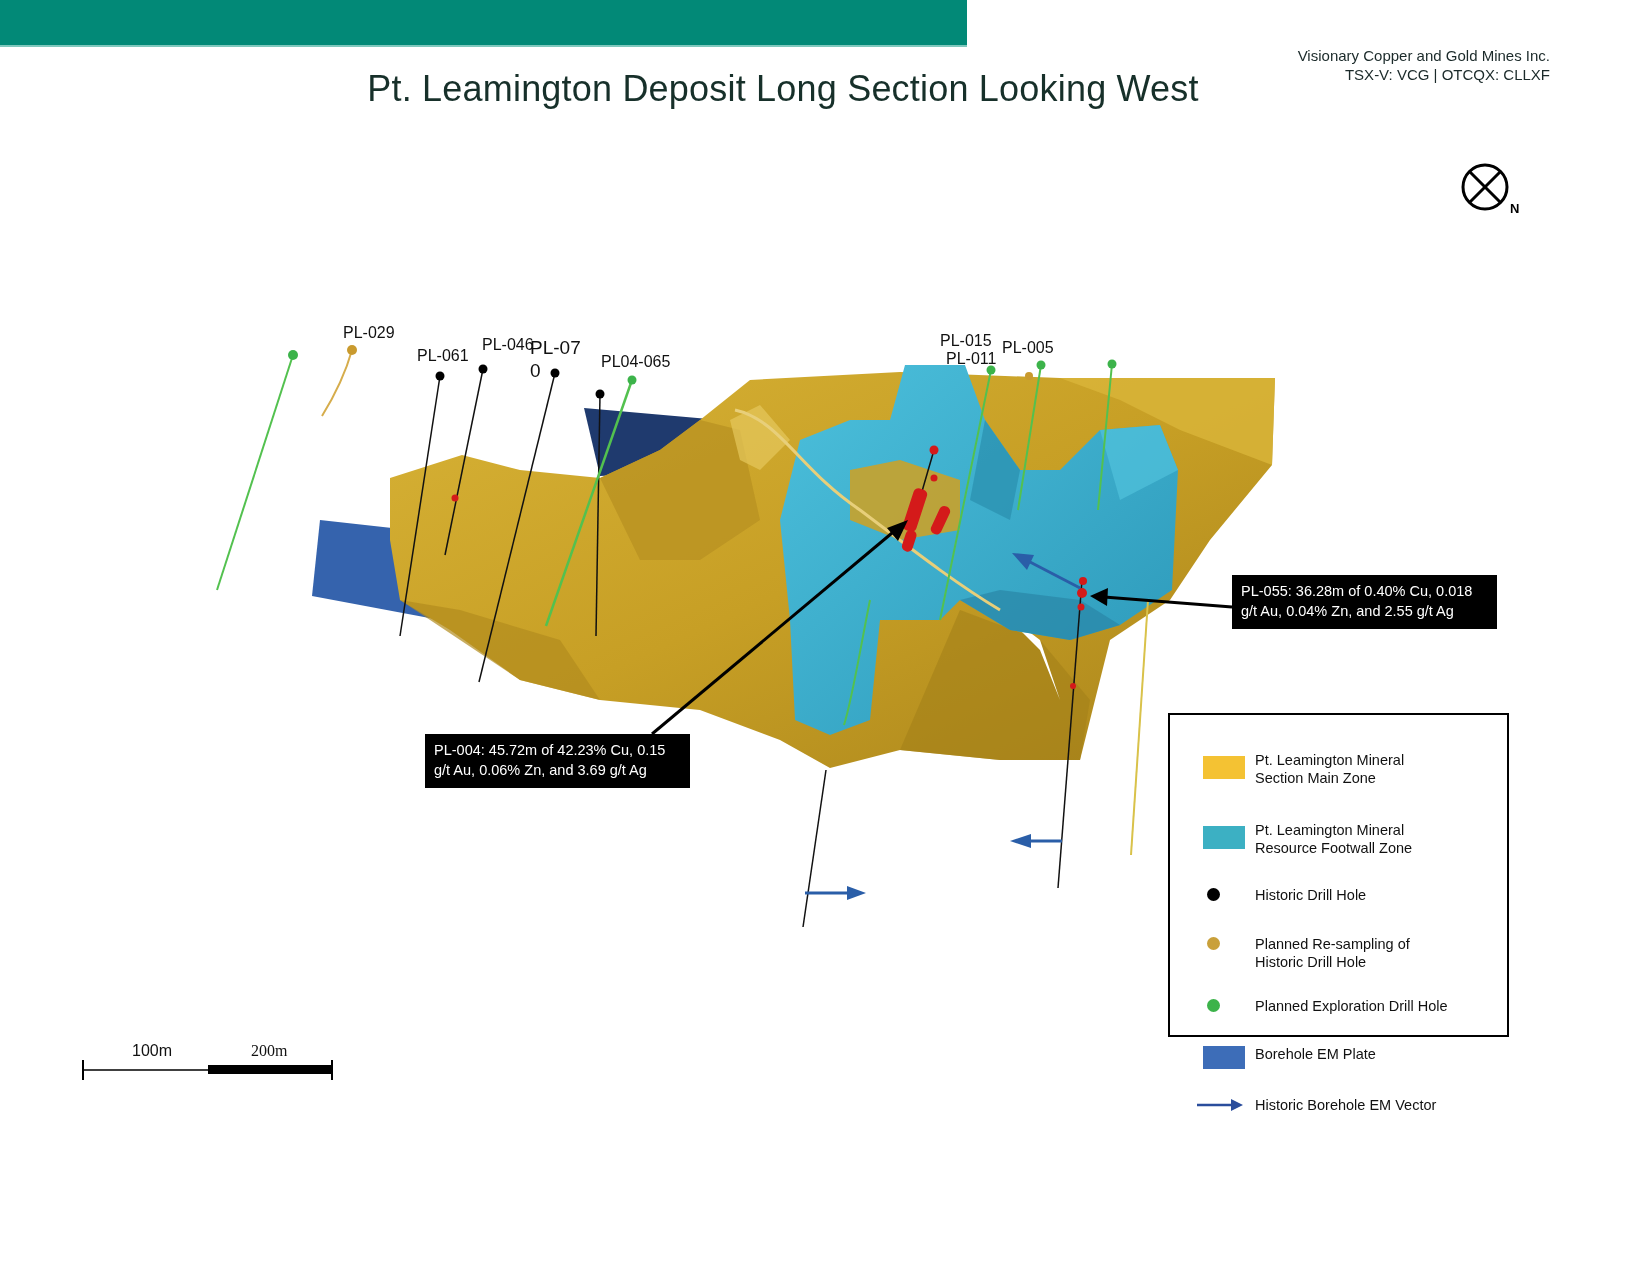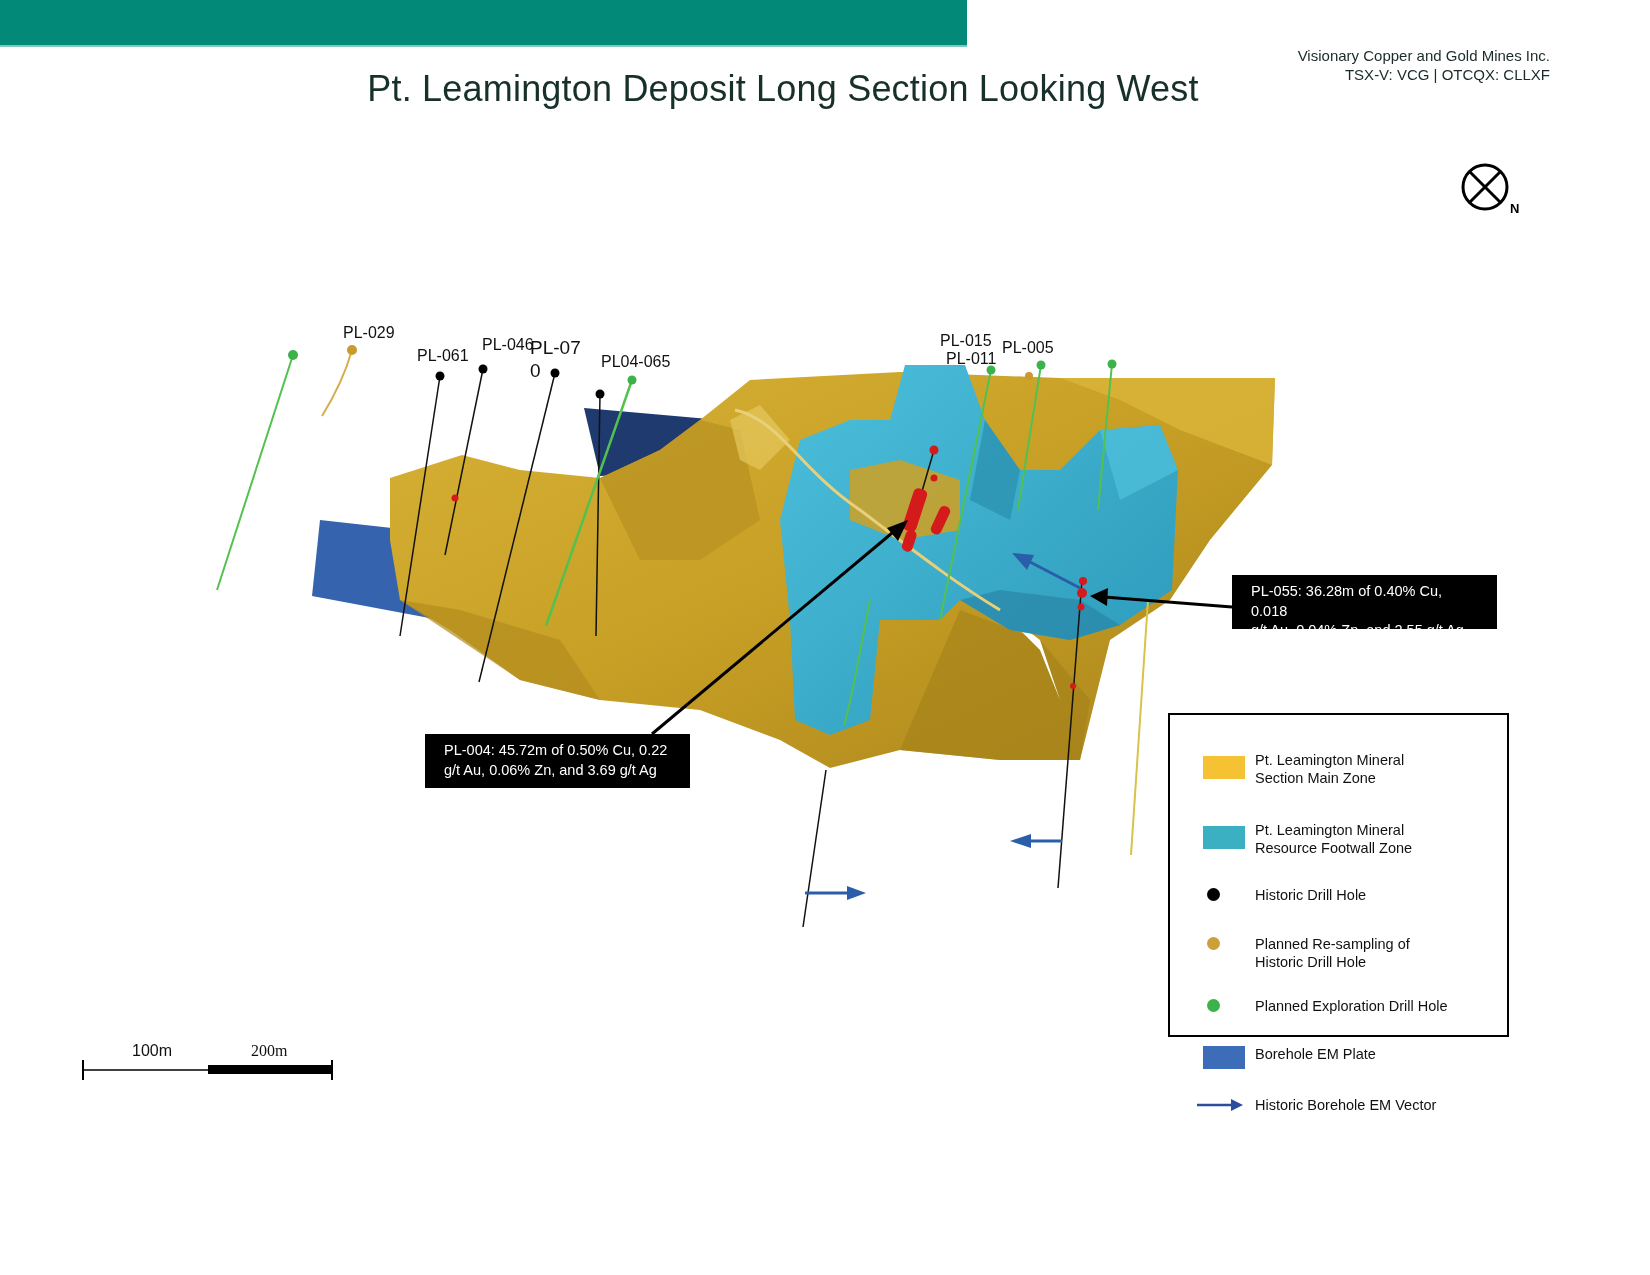--- a/index.html
+++ b/index.html
@@ -7,21 +7,21 @@
          font-family:"Liberation Sans", "DejaVu Sans", sans-serif; color:#1a1a1a; }
   .topbar { position:absolute; left:0; top:0; width:967px; height:45px; background:#028977;
             border-bottom:2px solid #7fc8bd; }
   .company { position:absolute; right:100px; top:22px; text-align:right; font-size:15px; line-height:19px; color:#1b2a2a;margin-top:24px; }
   .company div { white-space:nowrap; }
   .title { position:absolute; left:0; width:1566px; top:68px; text-align:center; font-size:36px; color:#17302a; letter-spacing:0.2px; }
   .north { position:absolute; left:1460px; top:162px; width:60px; height:55px; }
   .scene { position:absolute; left:0; top:0; width:1650px; height:1275px; }
   .hole-label { position:absolute; font-size:16px; color:#111; white-space:nowrap; }
   .hole-label.big { font-size:19px; line-height:23px; }
-  .callout { position:absolute; background:#000; color:#fff; font-size:14.5px; line-height:19.5px; padding:7px 19px; box-sizing:border-box; }
+  .callout { position:absolute; background:#000; color:#fff; font-size:14.5px; line-height:19.5px; padding:7px 9px; box-sizing:border-box; }
   .legend { position:absolute; left:1168px; top:713px; width:341px; height:324px; border:2.5px solid #000; box-sizing:border-box; background:#fff; }
   .leg-item { position:absolute; left:0; width:100%; }
   .leg-sw { position:absolute; left:33px; }
   .leg-text { position:absolute; left:85px; font-size:14.5px; line-height:18px; color:#111; }
   .scalebar { position:absolute; left:82px; top:1040px; width:252px; height:42px; }
   .scale-lbl { position:absolute; font-size:16px; color:#111; }
 </style>
 </head>
 <body>
 
@@ -143,21 +143,21 @@
 <div class="hole-label" style="left:417px;top:347px;">PL-061</div>
 <div class="hole-label" style="left:482px;top:336px;">PL-046</div>
 <div class="hole-label big" style="left:530px;top:336px;">PL-07</div>
 <div class="hole-label big" style="left:530px;top:359px;">0</div>
 <div class="hole-label" style="left:601px;top:353px;">PL04-065</div>
 <div class="hole-label" style="left:940px;top:332px;">PL-015</div>
 <div class="hole-label" style="left:946px;top:350px;">PL-011</div>
 <div class="hole-label" style="left:1002px;top:339px;">PL-005</div>
 
 <div class="callout" style="left:425px;top:734px;width:265px;height:54px;">
-  <div>PL-004: 45.72m of 0.50% Cu, 0.22</div>
+  <div>PL-004: 45.72m of 42.23% Cu, 0.15</div>
   <div>g/t Au, 0.06% Zn, and 3.69 g/t Ag</div>
 </div>
 <div class="callout" style="left:1232px;top:575px;width:265px;height:54px;">
   <div>PL-055: 36.28m of 0.40% Cu, 0.018</div>
   <div>g/t Au, 0.04% Zn, and 2.55 g/t Ag</div>
 </div>
 
 <div class="legend">
   <div class="leg-item" style="top:36px;">
     <div class="leg-sw" style="top:5px;width:42px;height:23px;background:#f4c233;"></div>

